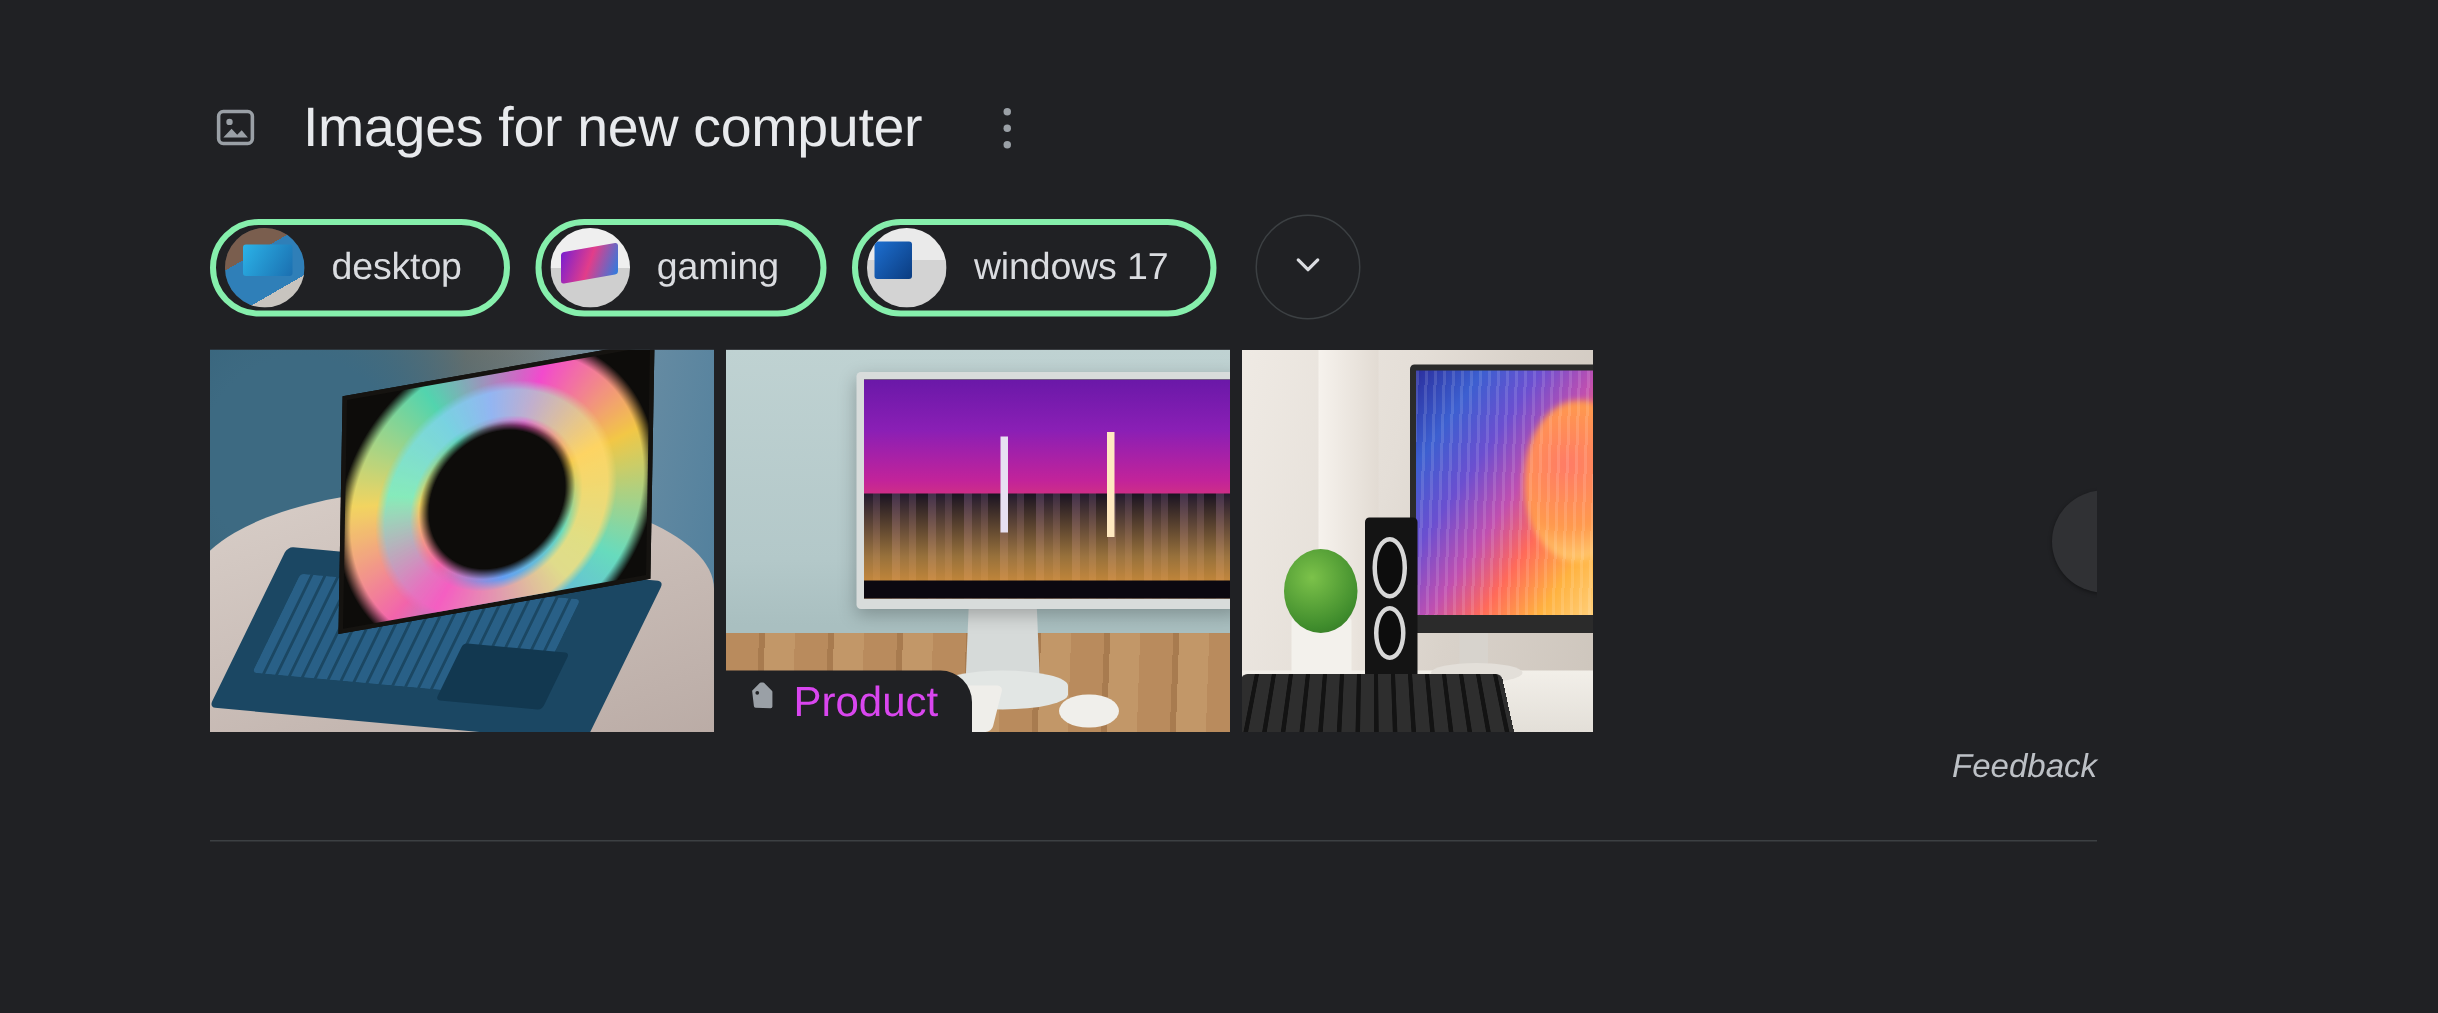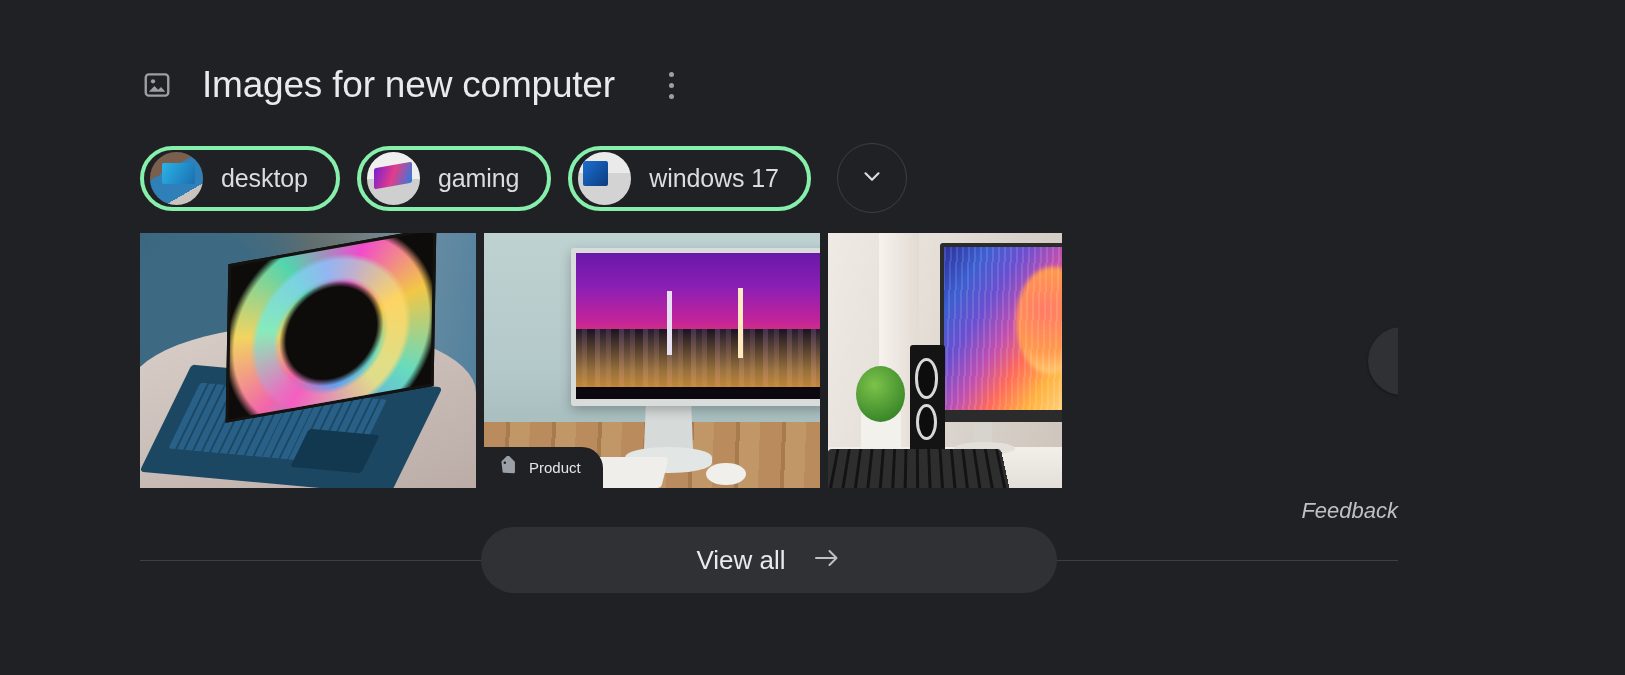--- a/index.html
+++ b/index.html
@@ -84,21 +84,21 @@
   .tile .scene { position: absolute; inset: 0; }
 
   .product-badge {
     position: absolute; left: 0; bottom: 0;
     height: 41px; padding: 0 22px 0 14px;
     background: #202124;
     border-top-right-radius: 21px;
     display: flex; align-items: center; gap: 11px;
     z-index: 4;
   }
-  .product-badge .txt { font-size: 15px; color: #e5e5e5; }
+  .product-badge .txt { font-size: 28px; color: #d946ef; }
 
   .next-btn {
     position: absolute; left: 1228px; top: 94px;
     width: 68px; height: 68px; border-radius: 50%;
     background: #303134;
     display: flex; align-items: center; justify-content: center;
     z-index: 6; cursor: pointer;
     box-shadow: 0 1px 3px rgba(0,0,0,.4);
   }
 
@@ -376,22 +376,14 @@
           <path d="M9.5 5.5l7 6.5-7 6.5" stroke="#bdc1c6" stroke-width="2" stroke-linecap="round" stroke-linejoin="round"></path>
         </svg>
       </span>
     </div>
   </div>
 
   <div class="feedback">Feedback</div>
 
   <div class="divider"></div>
 
-  <div class="viewall">
-    <span class="txt">View all</span>
-    <span>
-      <svg width="30" height="24" viewBox="0 0 30 24" fill="none">
-        <path d="M4 12h20M17.5 5l7 7-7 7" stroke="#bdc1c6" stroke-width="2" stroke-linecap="round" stroke-linejoin="round"></path>
-      </svg>
-    </span>
-  </div>
 
 </div>
 
 </body></html>

